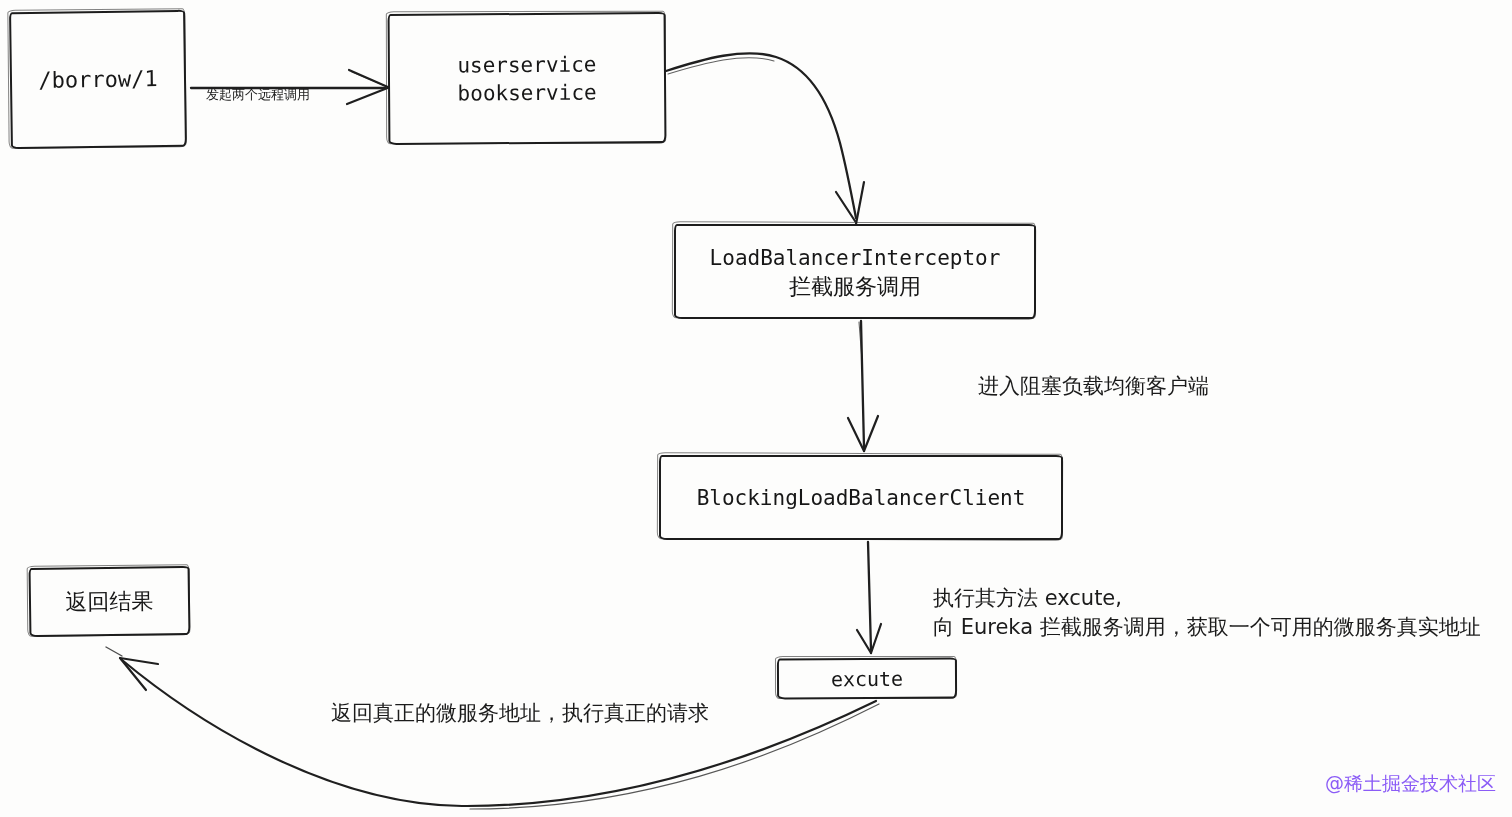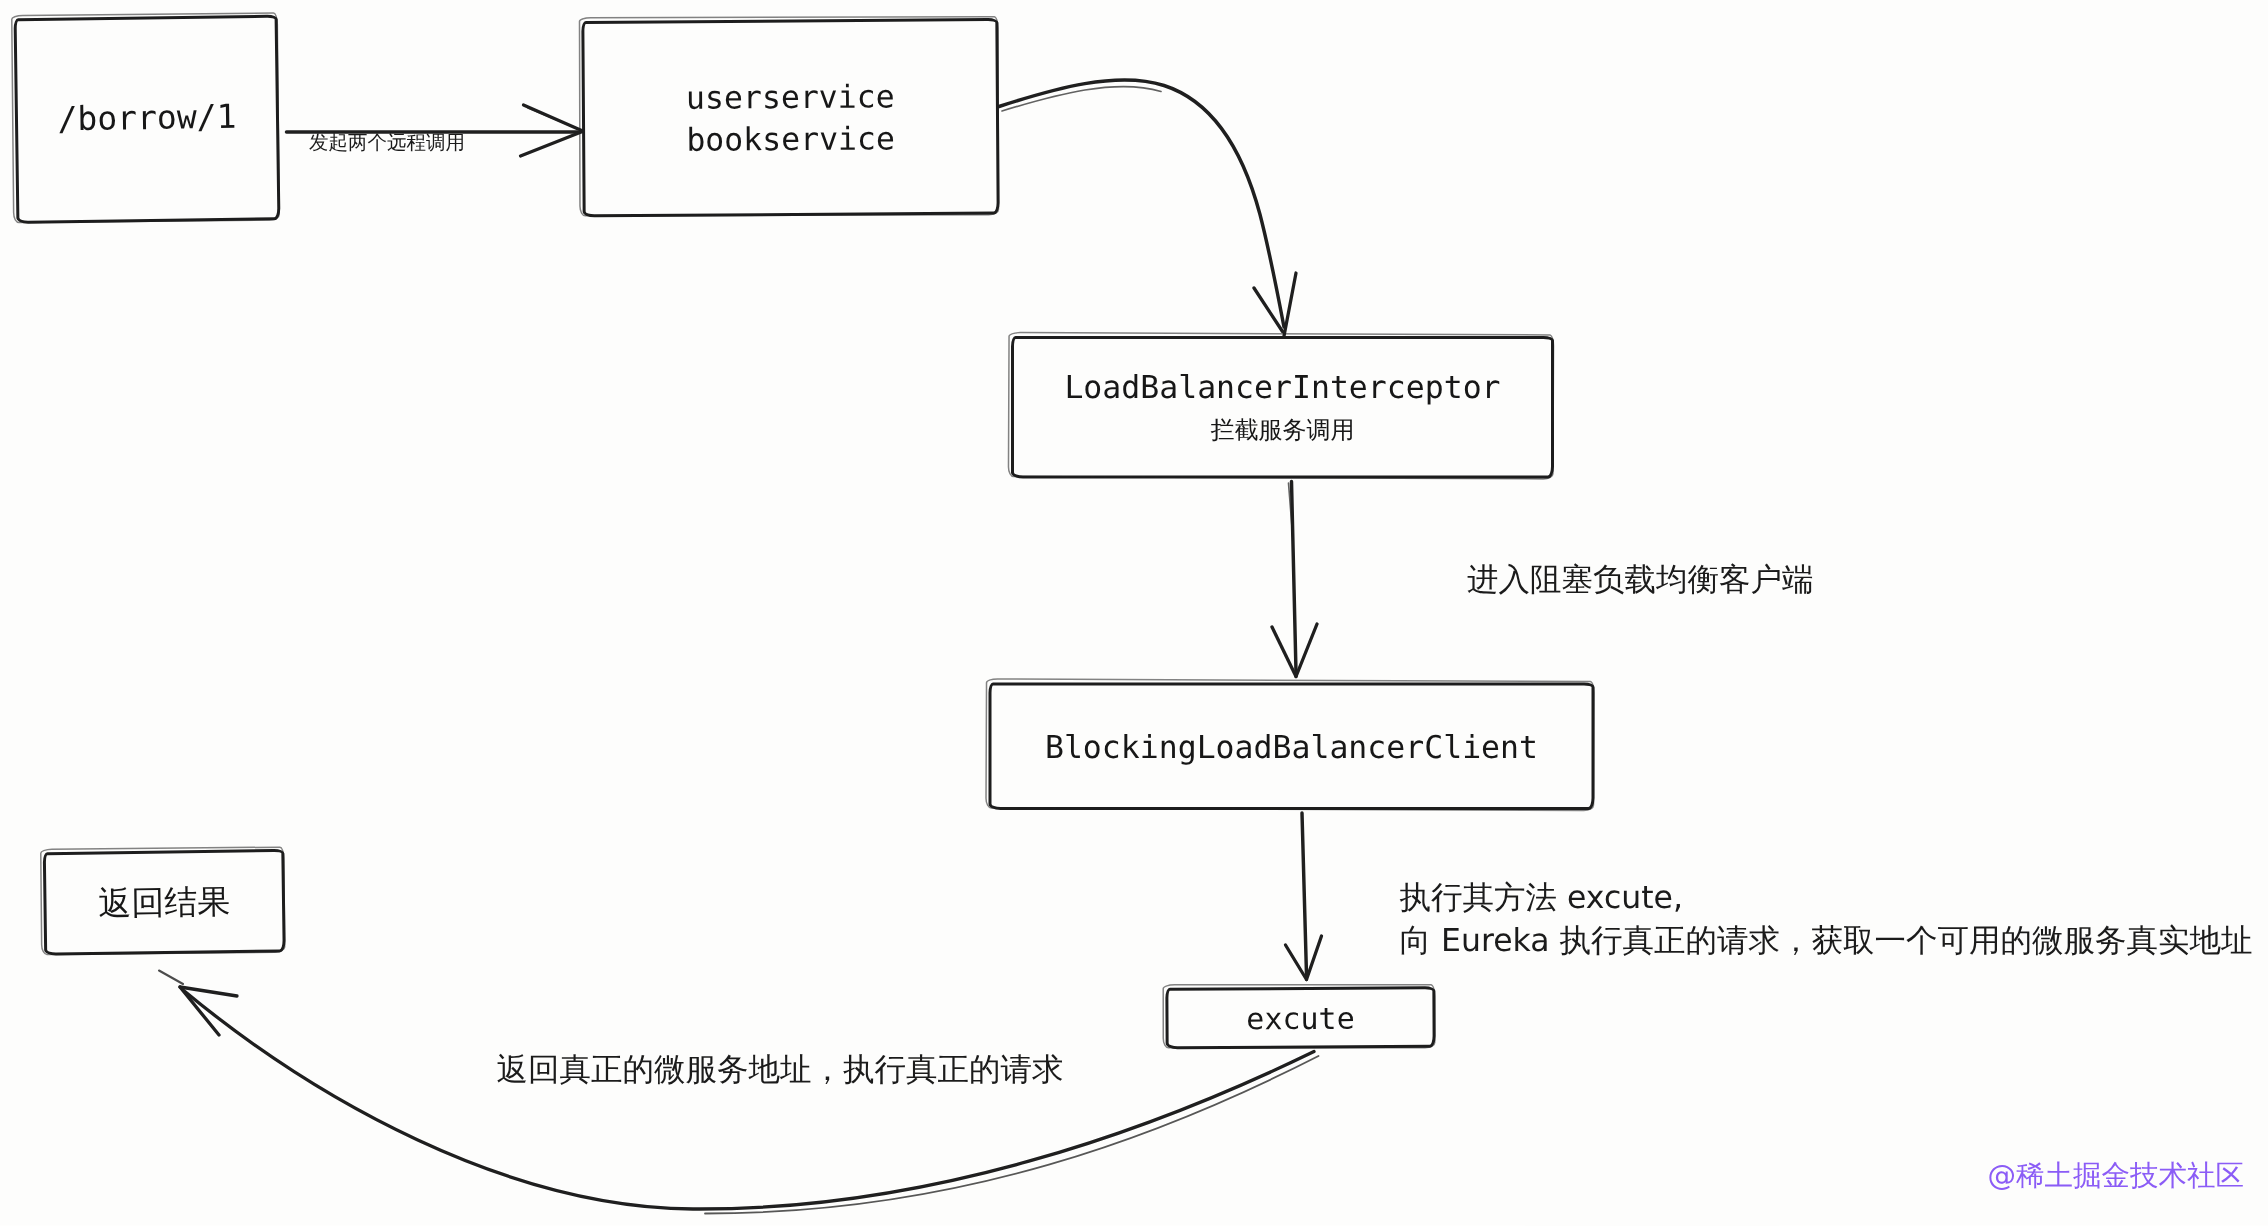--- a/index.html
+++ b/index.html
@@ -58,21 +58,21 @@
     font-size: 22px; transform: rotate(-0.8deg);
   }
   .node-services {
     left: 388px; top: 13px; width: 278px; height: 131px;
     font-size: 21px; line-height: 28px; transform: rotate(-0.4deg);
   }
   .node-interceptor {
     left: 674px; top: 224px; width: 362px; height: 95px;
   }
   .node-interceptor .title { font-size: 21px; line-height: 30px; }
-  .node-interceptor .subtitle { font-size: 16px; line-height: 28px; }
+  .node-interceptor .subtitle { font-size: 22px; line-height: 28px; }
   .node-client {
     left: 659px; top: 455px; width: 404px; height: 85px;
     font-size: 21px;
   }
   .node-execute {
     left: 777px; top: 658px; width: 180px; height: 41px;
     font-size: 20px; transform: rotate(-0.3deg);
   }
   .node-result {
     left: 29px; top: 567px; width: 161px; height: 69px;
@@ -165,20 +165,20 @@
   <div class="node node-result cjk">
     <span>返回结果</span>
   </div>
 
   <div class="edge-label lbl-remote-calls cjk">发起两个远程调用</div>
 
   <div class="edge-label lbl-enter-blocking cjk">进入阻塞负载均衡客户端</div>
 
   <div class="edge-label lbl-exec cjk">
     <div>执行其方法 excute,</div>
-    <div>向 Eureka 执行真正的请求，获取一个可用的微服务真实地址</div>
+    <div>向 Eureka 拦截服务调用，获取一个可用的微服务真实地址</div>
   </div>
 
   <div class="edge-label lbl-return cjk">返回真正的微服务地址，执行真正的请求</div>
 
   <div class="watermark cjk">@稀土掘金技术社区</div>
 
 </div>
 
 </body></html>

